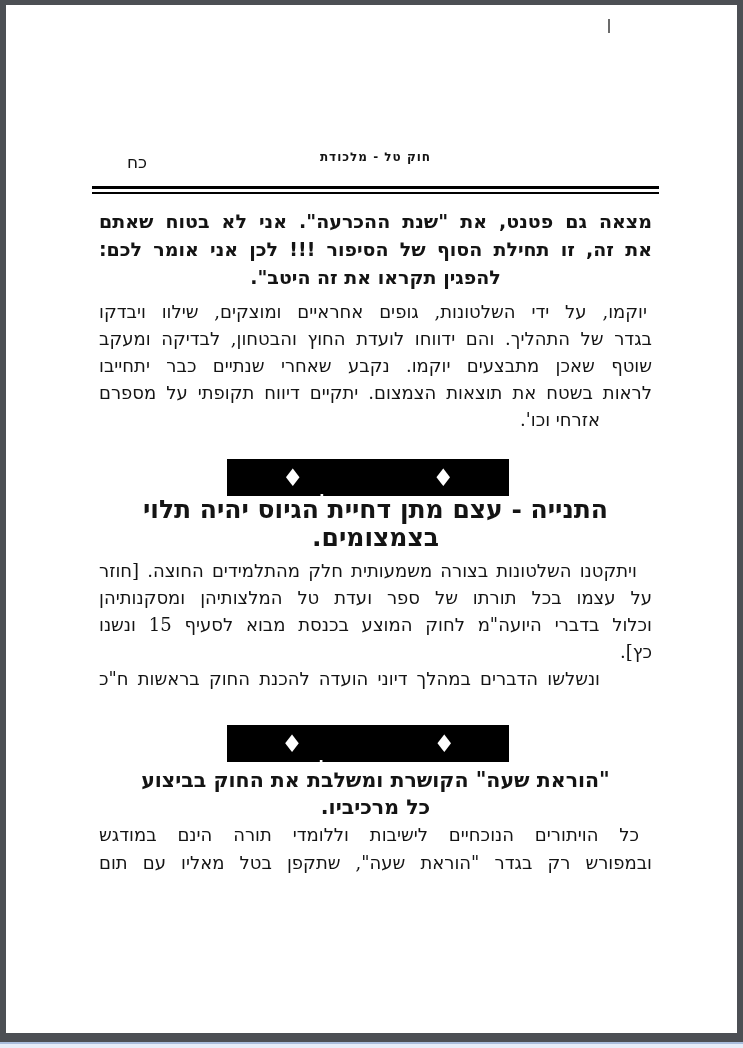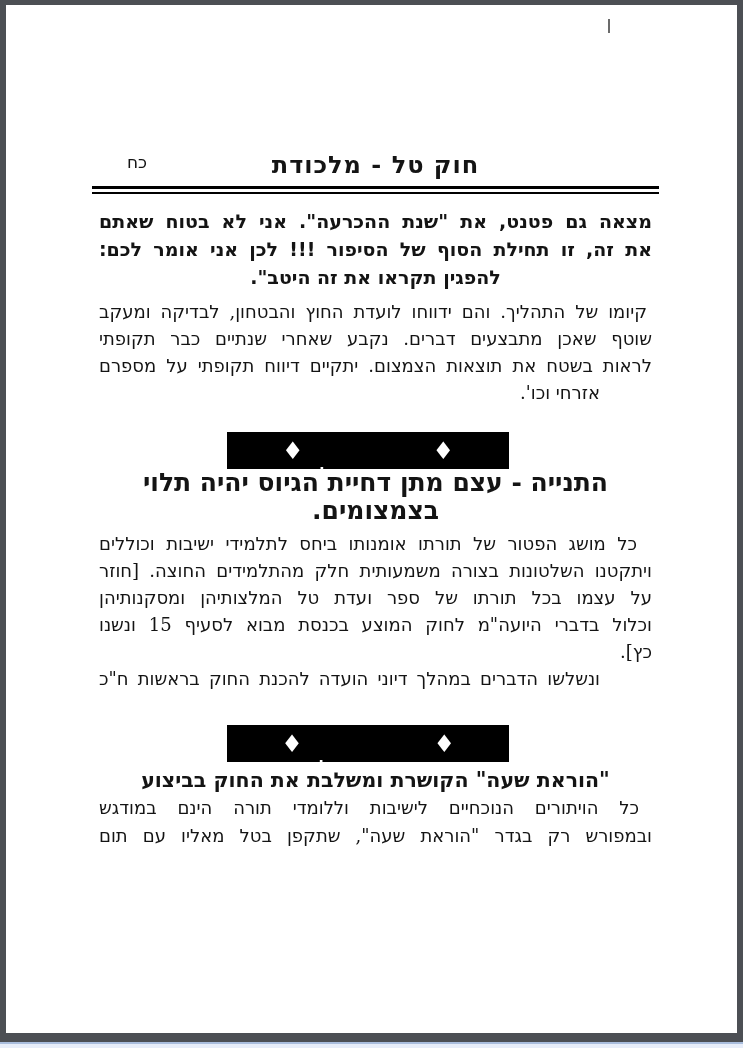--- a/index.html
+++ b/index.html
@@ -20,21 +20,21 @@
 
   .scan-tick { position:absolute; left:608px; top:19px; width:2px; height:14px; background:#6b6b6b; }
 
   .page-content {
     position:absolute; left:99px; top:150px; width:553px;
     direction:rtl;
   }
 
   .header-row { position:relative; height:28px; }
   .doc-title {
-    text-align:center; font-weight:bold; font-size:24px; letter-spacing:1px;
+    text-align:center; font-weight:bold; font-size:12px; letter-spacing:1px;
     font-family:"DejaVu Serif","DejaVu Sans",sans-serif;
   }
   .page-number {
     position:absolute; left:auto; right:auto; top:2px;
     left:28px; direction:rtl; font-size:17px; font-weight:normal;
     font-family:"DejaVu Serif","DejaVu Sans",sans-serif;
   }
   
 
   .double-rule {
@@ -105,51 +105,52 @@
 
   <div class="double-rule"></div>
 
   <div class="para para-bold p1">
       <div class="line">מצאה גם פטנט, את "שנת ההכרעה". אני לא בטוח שאתם מבינים</div>
       <div class="line">את זה, זו תחילת הסוף של הסיפור !!! לכן אני אומר לכם: במקום</div>
       <div class="line">להפגין תקראו את זה היטב".</div>
     </div>
 
   <div class="para para-regular p2">
-      <div class="line">קיומו של התהליך. והם ידווחו לועדת החוץ והבטחון, לבדיקה ומעקב</div>
-      <div class="line">שוטף שאכן מתבצעים דברים. נקבע שאחרי שנתיים כבר תקופתי</div>
+      <div class="line">יוקמו, על ידי השלטונות, גופים אחראיים ומוצקים, שילוו ויבדקו</div>
+      <div class="line">בגדר של התהליך. והם ידווחו לועדת החוץ והבטחון, לבדיקה ומעקב</div>
+      <div class="line">שוטף שאכן מתבצעים יוקמו. נקבע שאחרי שנתיים כבר יתחייבו</div>
       <div class="line">לראות בשטח את תוצאות הצמצום. יתקיים דיווח תקופתי על מספרם</div>
       <div class="line">אזרחי וכו'.</div>
     </div>
 
   <div class="banner">
     <span class="banner-diamond">♦</span>
     <span class="banner-label">גזירה ה'</span>
     <span class="banner-diamond">♦</span>
   </div>
 
   <div class="subtitle">התנייה - עצם מתן דחיית הגיוס יהיה תלוי בצמצומים.</div>
 
   <div class="para para-regular p3">
-      <div class="line">כל מושג הפטור של תורתו אומנותו ביחס לתלמידי ישיבות וכוללים</div>
       <div class="line">ויתקטנו השלטונות בצורה משמעותית חלק מהתלמידים החוצה. [חוזר</div>
       <div class="line">על עצמו בכל תורתו של ספר ועדת טל המלצותיהן ומסקנותיהן</div>
       <div class="line">וכלול בדברי היועה"מ לחוק המוצע בכנסת מבוא לסעיף 15 ונשנו</div>
       <div class="line">כץ].</div>
       <div class="line">ונשלשו הדברים במהלך דיוני הועדה להכנת החוק בראשות ח"כ יוסי</div>
     </div>
 
   <div class="banner second">
     <span class="banner-diamond">♦</span>
     <span class="banner-label">הותנה ו'</span>
     <span class="banner-diamond">♦</span>
   </div>
 
   <div class="subtitle subtitle-2">
       <div class="line">"הוראת שעה" הקושרת ומשלבת את החוק בביצוע</div>
+      <div class="line">כל מרכיביו.</div>
     </div>
 
   <div class="para para-regular p4">
       <div class="line">כל הויתורים הנוכחיים לישיבות וללומדי תורה הינם במודגש</div>
       <div class="line">ובמפורש רק בגדר "הוראת שעה", שתקפן בטל מאליו עם תום</div>
     </div>
 
 </div>
 
 <div class="frame-bottom"></div>

